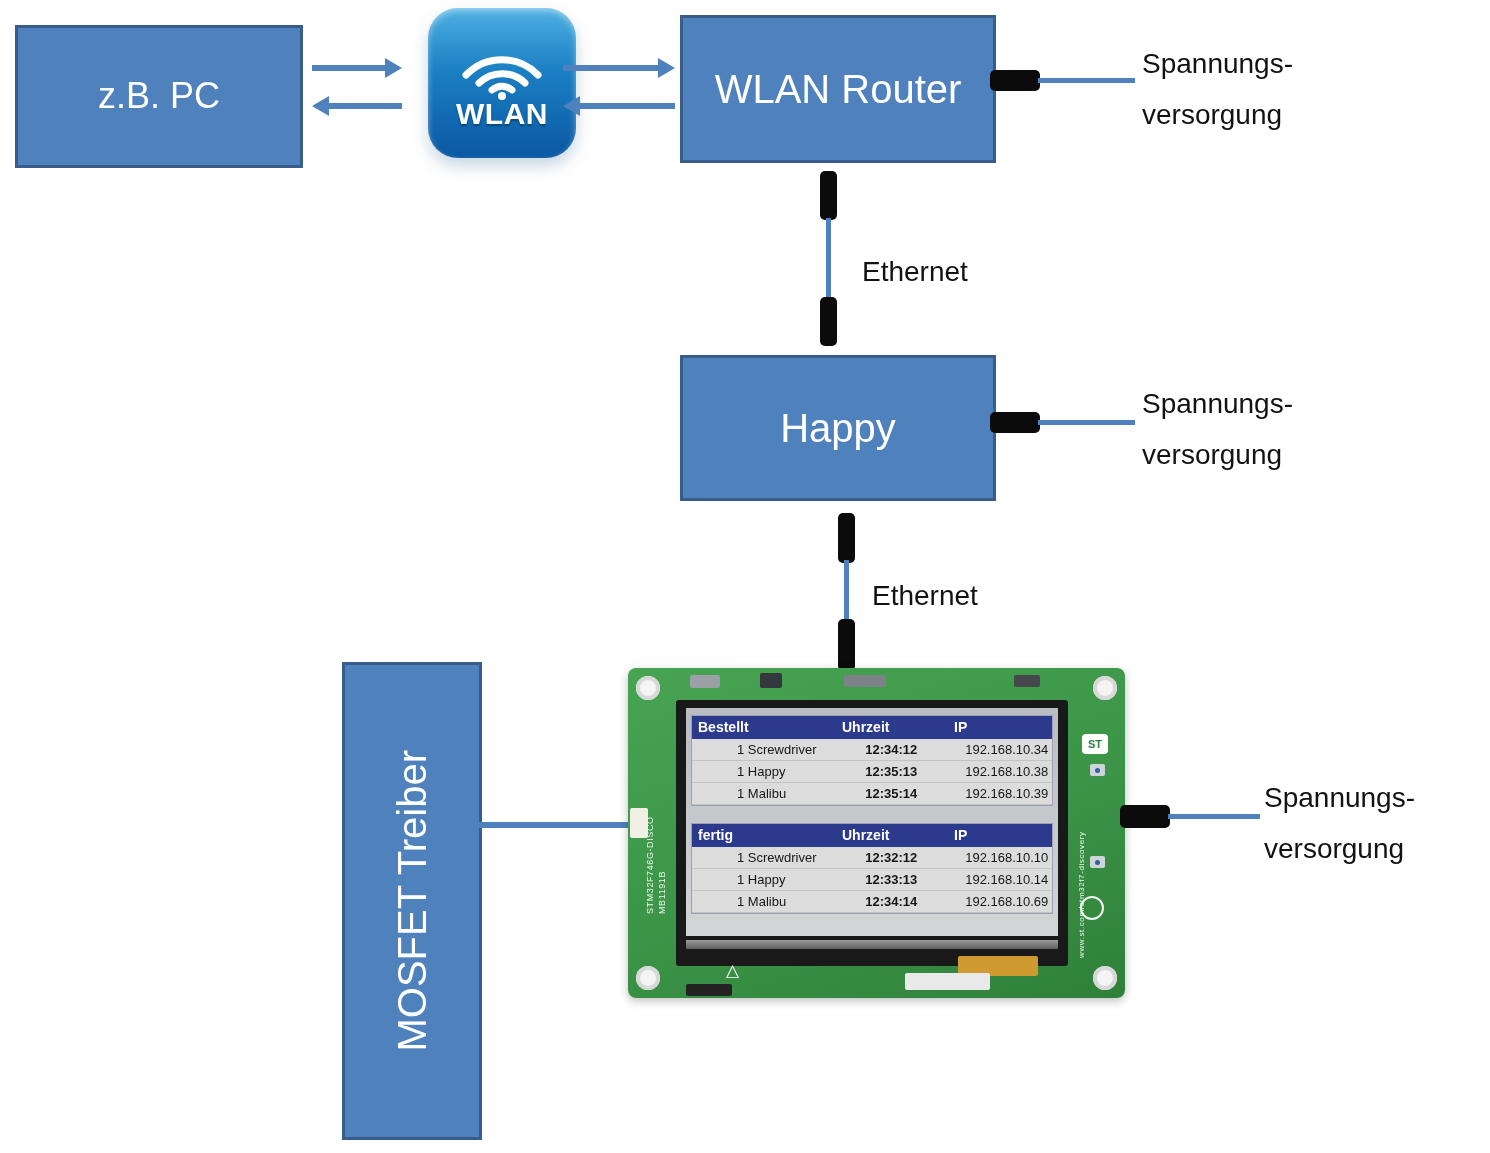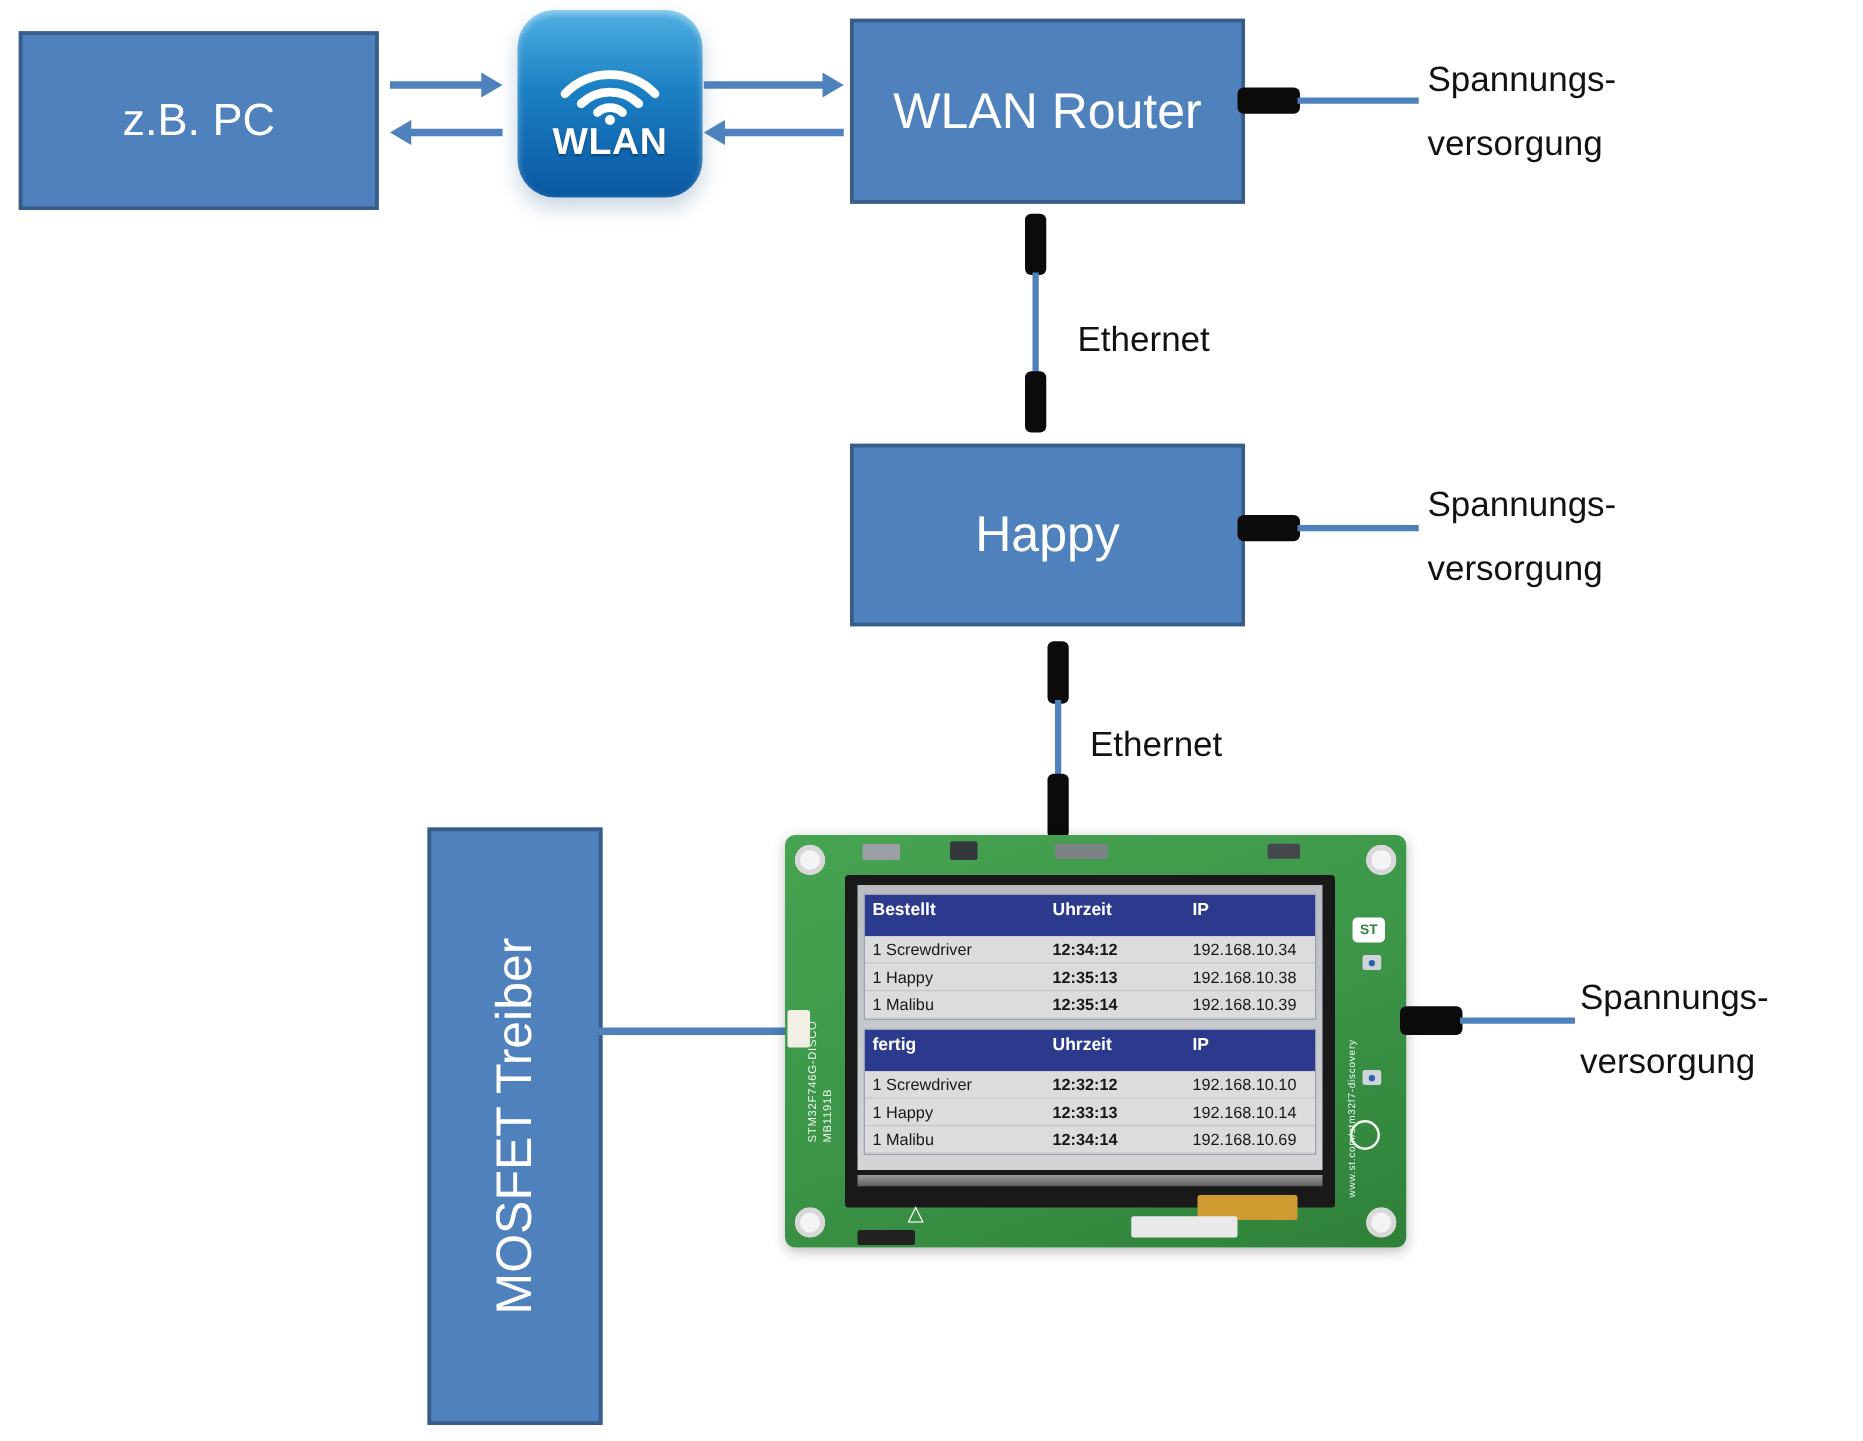--- a/index.html
+++ b/index.html
@@ -28,43 +28,43 @@
   .arrow .head{position:absolute;top:0;width:0;height:0;
                border-top:10px solid transparent;border-bottom:10px solid transparent;}
   .arrow-right .head{right:0;border-left:17px solid #4f81bd;}
   .arrow-left  .head{left:0;border-right:17px solid #4f81bd;}
 
   
   .lbl{position:absolute;color:#121212;font-size:28px;line-height:51px;}
   .lbl span{display:block;}
 
   
-  .wlan-icon{position:absolute;left:414px;top:8px;width:148px;height:150px;border-radius:30px;
+  .wlan-icon{position:absolute;left:428px;top:8px;width:148px;height:150px;border-radius:30px;
              background:linear-gradient(180deg,#4fb0e2 0%,#1b7fc4 42%,#0a58a2 100%);
              box-shadow:inset 0 3px 6px rgba(255,255,255,.45), 0 8px 16px rgba(40,90,140,.25);
              display:flex;flex-direction:column;align-items:center;justify-content:center;}
   .wlan-icon svg{width:104px;height:66px;display:block;}
   .wlan-text{color:#fff;font-weight:bold;font-size:30px;letter-spacing:.5px;margin-top:-4px;
              text-shadow:0 2px 2px rgba(0,0,0,.35);}
 
   
   .board{position:absolute;left:628px;top:668px;width:497px;height:330px;}
   .pcb{position:absolute;left:0;top:0;right:0;bottom:0;
        background:linear-gradient(160deg,#47a452 0%,#3b9447 55%,#2f8039 100%);
        border-radius:8px;box-shadow:0 3px 10px rgba(0,0,0,.25);}
   .hole{position:absolute;width:24px;height:24px;border-radius:50%;background:#f4f4f4;
         box-shadow:inset 0 0 0 4px #d8d8d8;}
   .comp{position:absolute;border-radius:2px;}
   .bezel{position:absolute;left:48px;top:32px;width:392px;height:266px;background:#191919;border-radius:3px;}
   .screen{position:absolute;left:10px;top:8px;width:372px;height:228px;
           background:linear-gradient(180deg,#b9bdc2 0%,#d3d5d7 100%);}
   .lcdtable{position:absolute;left:6px;width:360px;box-shadow:0 0 0 1px #9aa0b8;}
   .lt1{top:8px;} .lt2{top:116px;}
-  .lhead{display:flex;height:33px;background:#2b3a8c;color:#fff;justify-content:center;}
-  .lrow{display:flex;height:21px;background:#dcdcdc;border-bottom:1px solid #c3c3c3;}
+  .lhead{display:flex;height:23px;background:#2b3a8c;color:#fff;justify-content:center;}
+  .lrow{display:flex;height:21px;background:#dcdcdc;border-bottom:1px solid #c3c3c3;padding-left:39px;}
   .lcell{box-sizing:border-box;padding:3px 0 0 6px;font-size:13px;color:#161616;
          overflow:hidden;white-space:nowrap;}
   .lhead .lcell{font-size:14px;font-weight:bold;color:#fff;padding-top:3px;}
   .c1{width:144px;} .c2{width:112px;font-weight:bold;} .c3{width:104px;}
   .tstrip{position:absolute;left:10px;top:240px;width:372px;height:9px;
           background:linear-gradient(180deg,#9b9b9b,#5f5f5f);}
   .silk{position:absolute;color:#eef6ee;writing-mode:vertical-rl;transform:rotate(180deg);
         font-size:9px;letter-spacing:.6px;line-height:12px;white-space:nowrap;}
   .silk-left{left:16px;top:46px;height:200px;}
   .silk-right{left:448px;top:100px;height:190px;font-size:8px;}

